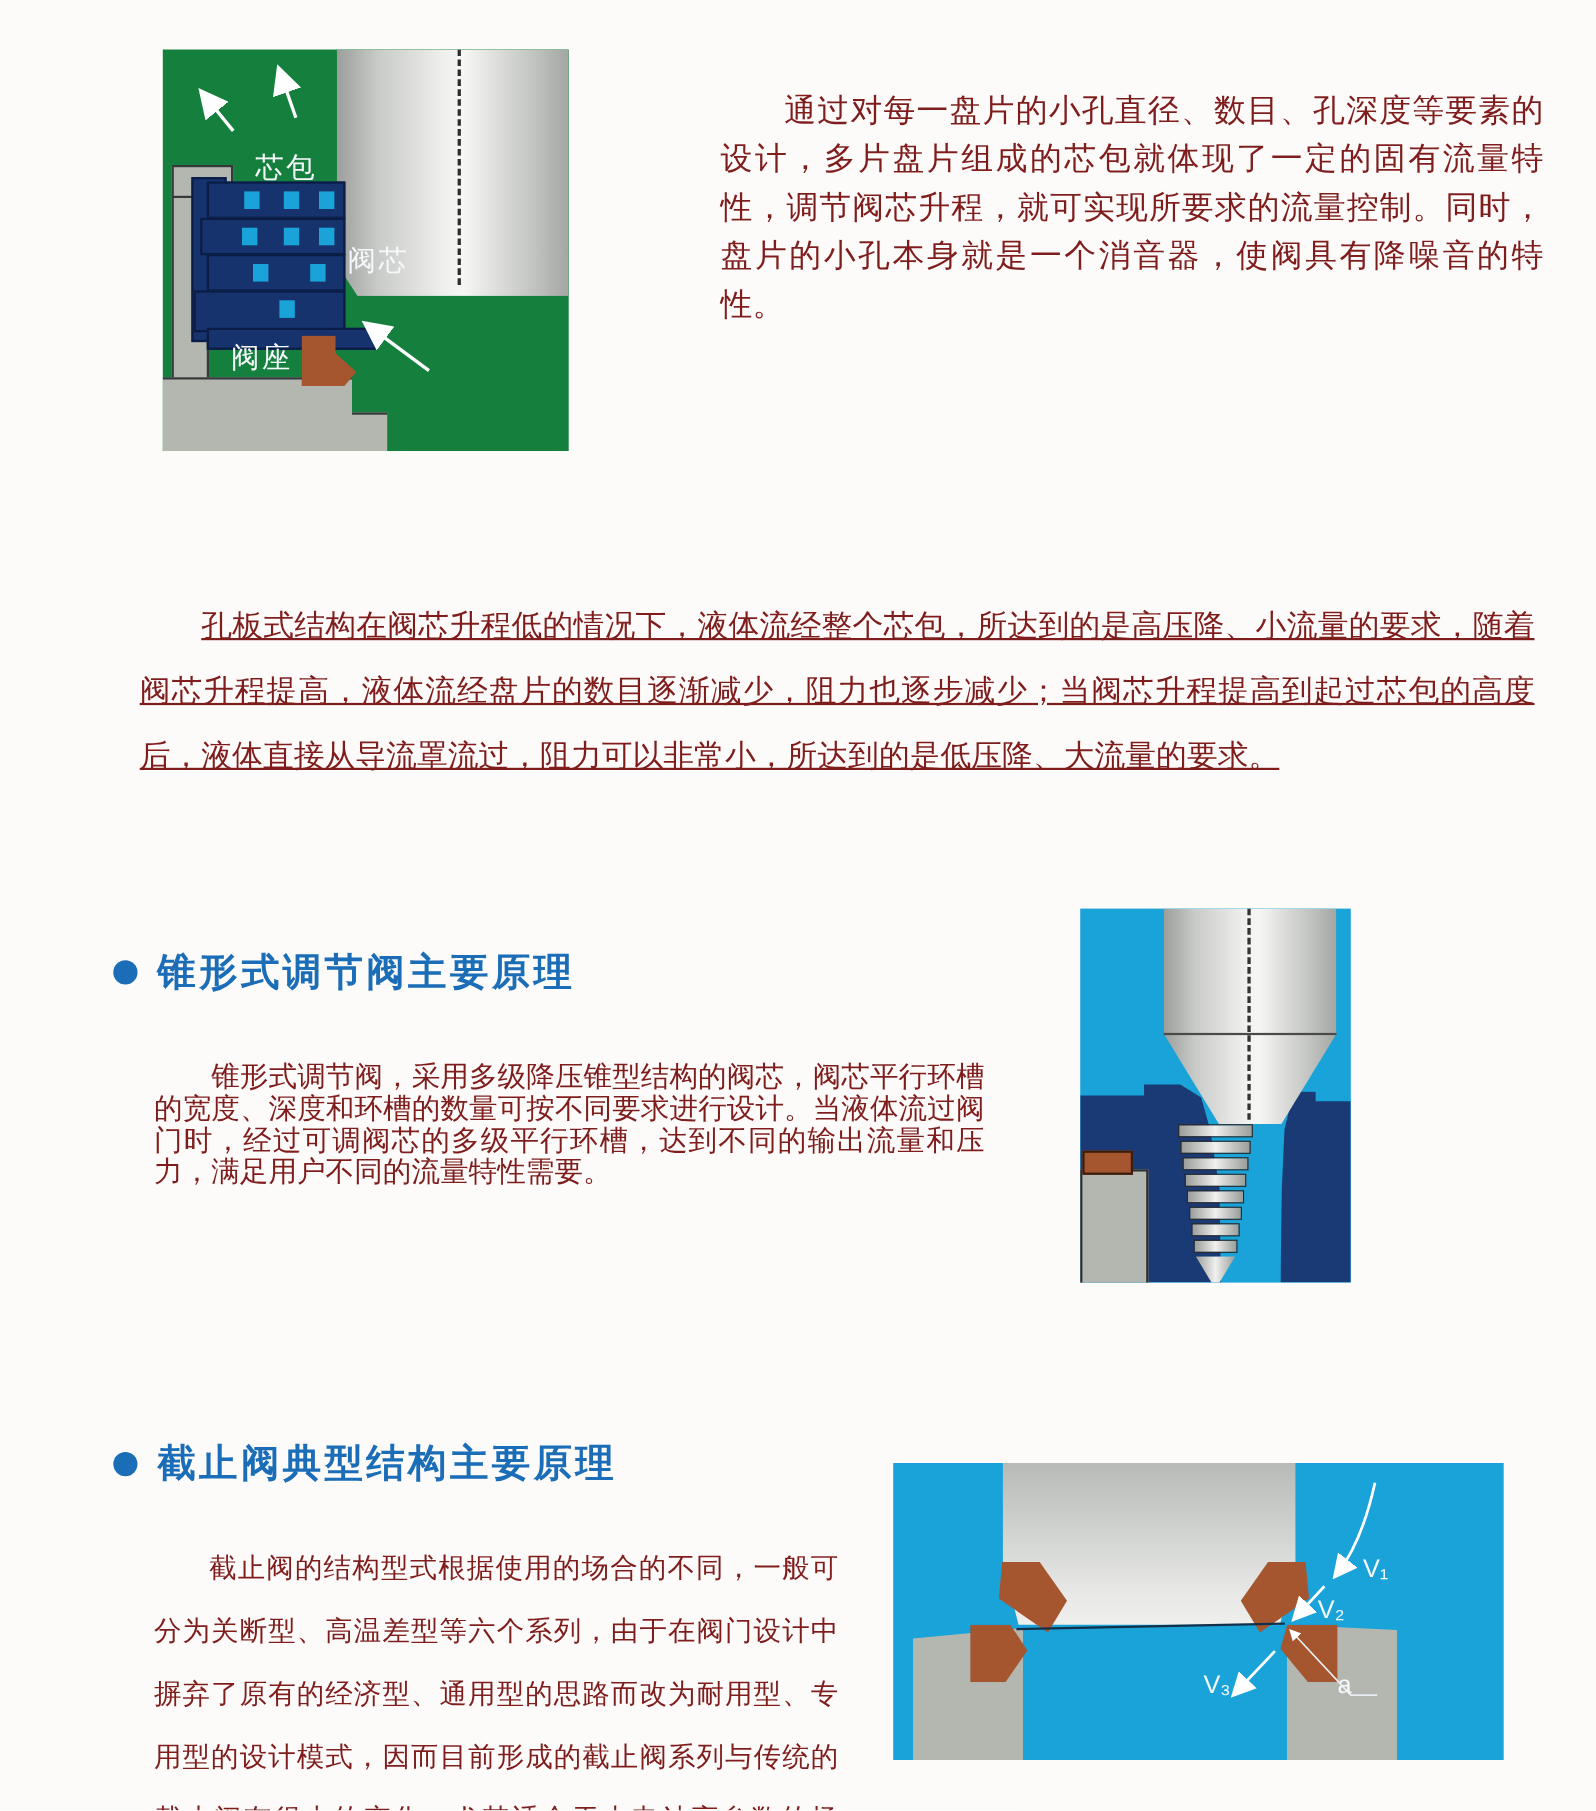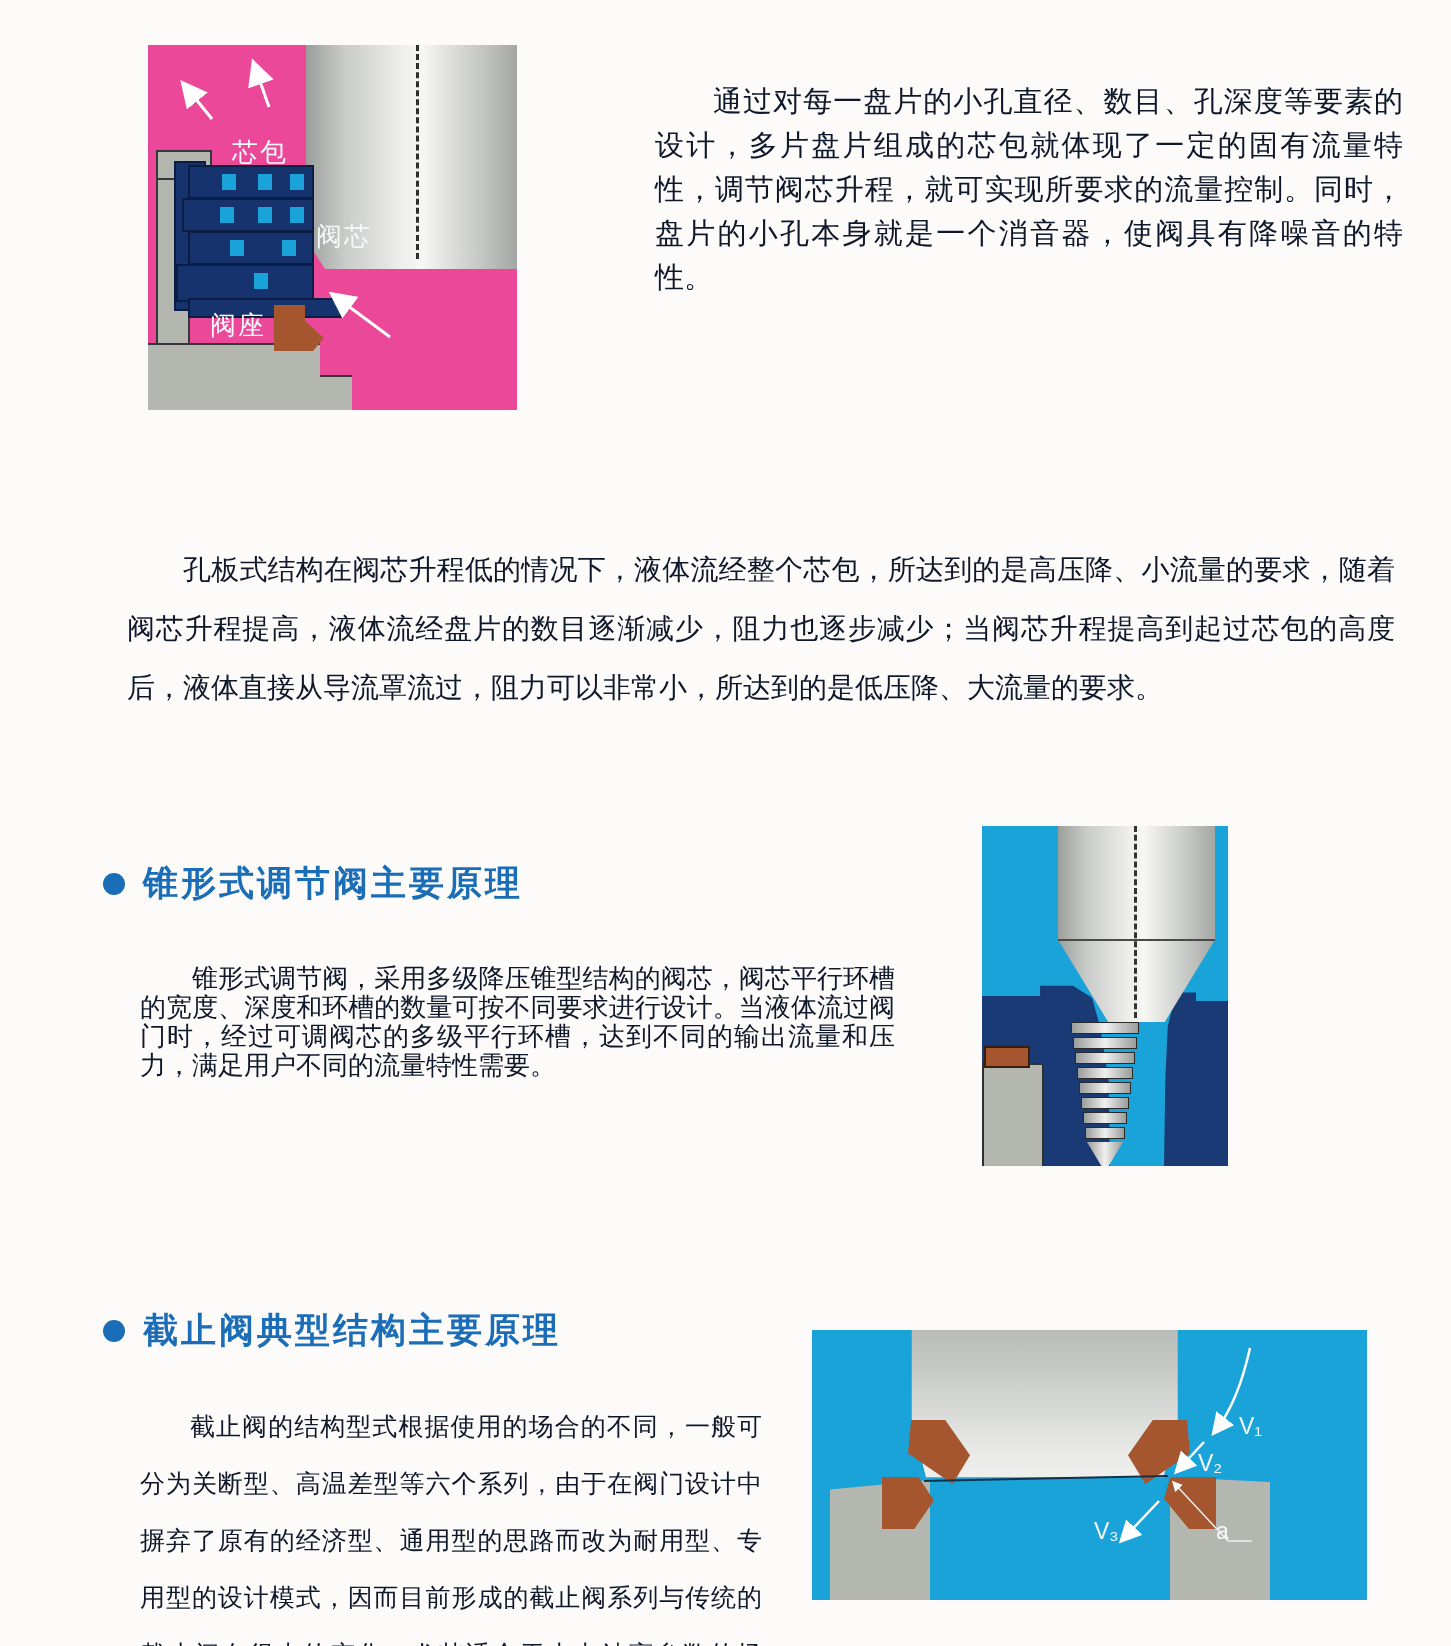--- a/index.html
+++ b/index.html
@@ -8,24 +8,24 @@
     width:1451px;height:1646px;
     background:#fcfbf9;
     font-family:"Liberation Serif", serif;
     color:#41474d;
     overflow:hidden;
   }
   .para{
     position:absolute;
     text-align:justify;
     text-indent:2em;
-    color:#0f172a;
+    color:#7f1d1d;
   }
   .para-intro{left:655px;top:50px;width:748px;font-size:29px;line-height:44px;}
-  .para-orifice{left:127px;top:512px;width:1268px;font-size:28px;line-height:59px;}
+  .para-orifice{left:127px;top:512px;width:1268px;font-size:28px;line-height:59px;text-decoration:underline;}
   .para-balance{left:127px;top:700px;width:900px;font-size:27px;line-height:40px;}
   .para-sec1{left:140px;top:938px;width:755px;font-size:26px;line-height:29px;}
   .para-sec2{left:140px;top:1373px;width:622px;font-size:25px;line-height:57px;}
 
   .section-head{position:absolute;display:flex;align-items:center;}
   .section-head .bullet{
     width:22px;height:22px;border-radius:50%;
     background:#1a6db6;margin-right:18px;flex:0 0 auto;
   }
   .section-head .head-text{
@@ -41,21 +41,21 @@
   .metal-h{background:linear-gradient(90deg,#9b9e9b 0%,#c9cbc8 18%,#efefed 46%,#f6f6f4 55%,#c3c5c2 84%,#a3a6a3 100%);}
   .metal-v{background:linear-gradient(180deg,#b7bab7 0%,#e9eae7 45%,#f2f2f0 60%,#c9cbc8 100%);}
   .diag-label{
     position:absolute;color:#f4f8fa;
     font-family:"Liberation Sans", sans-serif;
     font-size:26px;letter-spacing:2px;white-space:nowrap;
   }
   .svg-overlay{position:absolute;left:0;top:0;}
 
   
-  .d1{left:148px;top:45px;width:369px;height:365px;background:#ec4899;}
+  .d1{left:148px;top:45px;width:369px;height:365px;background:#15803d;}
   .d1-cyl{left:158px;top:0;width:211px;height:224px;
     clip-path:polygon(0 0,100% 0,100% 100%,9% 100%,0 87%);}
   .d1-dash{left:268px;top:0;height:214px;border-left:3px dashed #2e2e2e;}
   .d1-wall-a{left:8px;top:105px;width:30px;height:206px;background:#b4b7b0;border:2px solid #35393a;}
   .d1-wall-b{left:8px;top:105px;width:52px;height:26px;background:#b4b7b0;border:2px solid #35393a;}
   .d1-wall-c{left:0;top:298px;width:172px;height:67px;background:#b4b7b0;border-top:2px solid #35393a;}
   .d1-wall-d{left:172px;top:330px;width:32px;height:35px;background:#b4b7b0;border-top:2px solid #35393a;}
   .d1-spine{left:26px;top:116px;width:28px;height:146px;background:#16336e;border:2px solid #0b1d45;}
   .d1-bar{position:absolute;background:#16336e;border:2px solid #0b1d45;}
   .hole{position:absolute;width:14px;height:16px;background:#1aa3d9;top:7px;}

